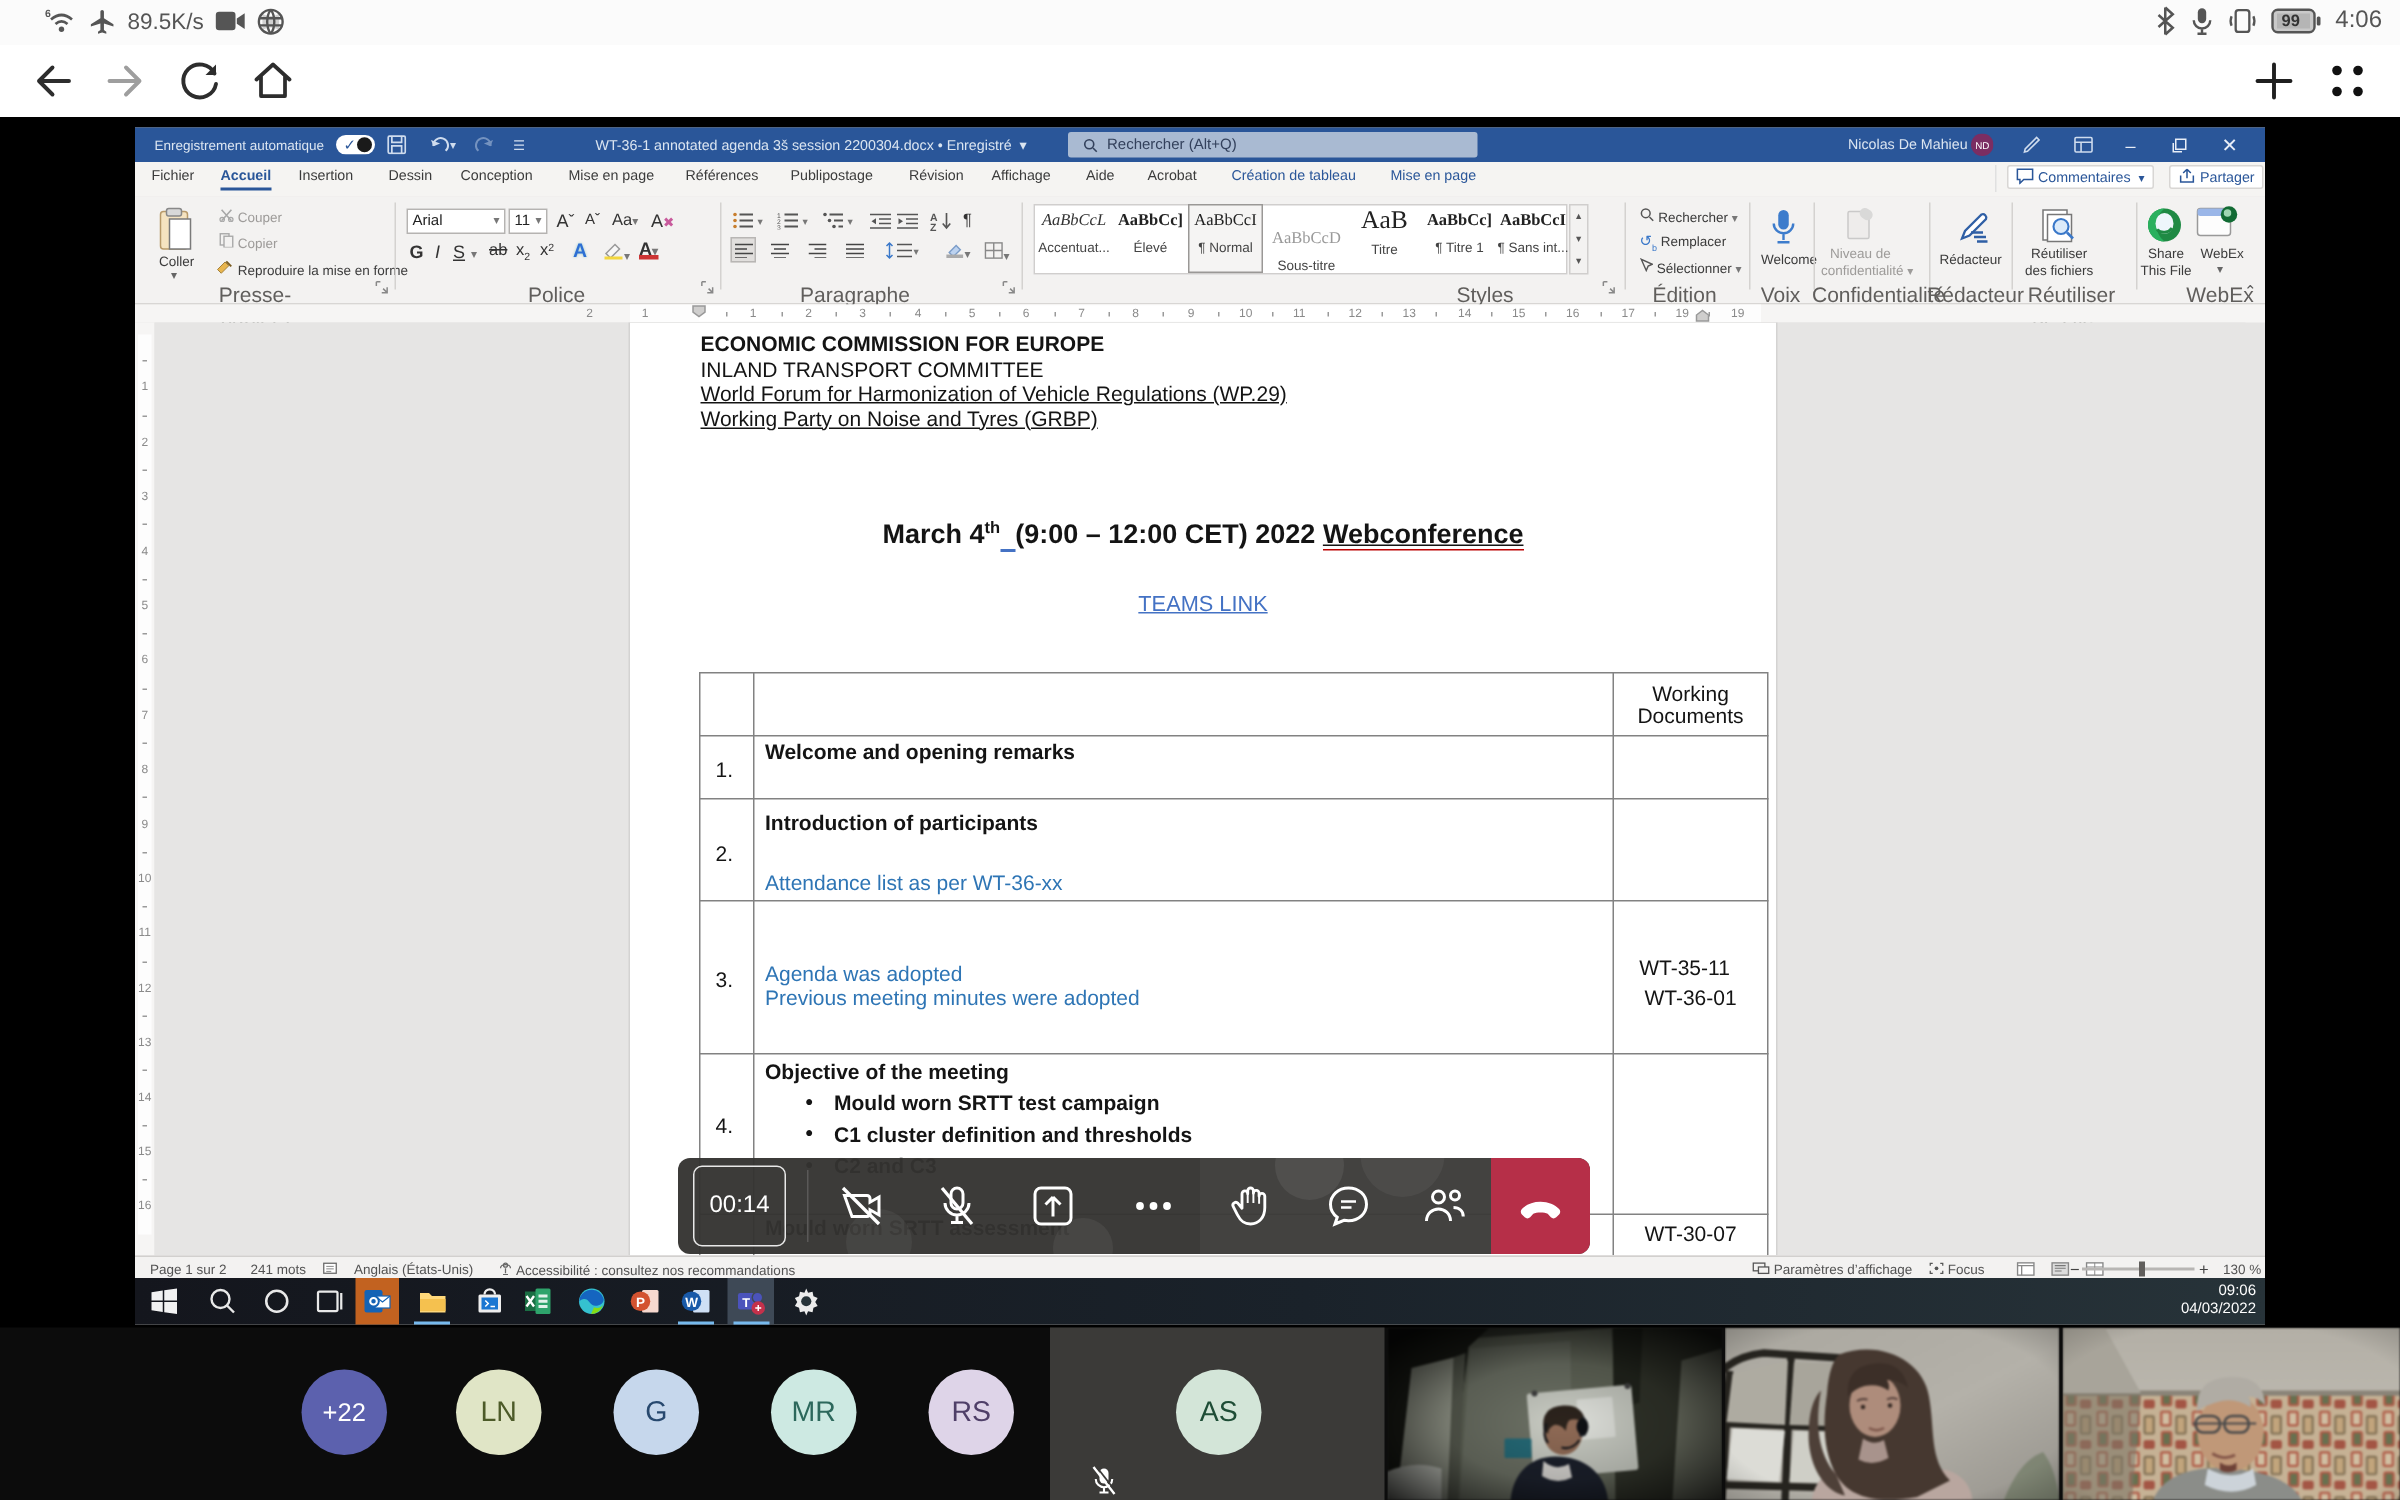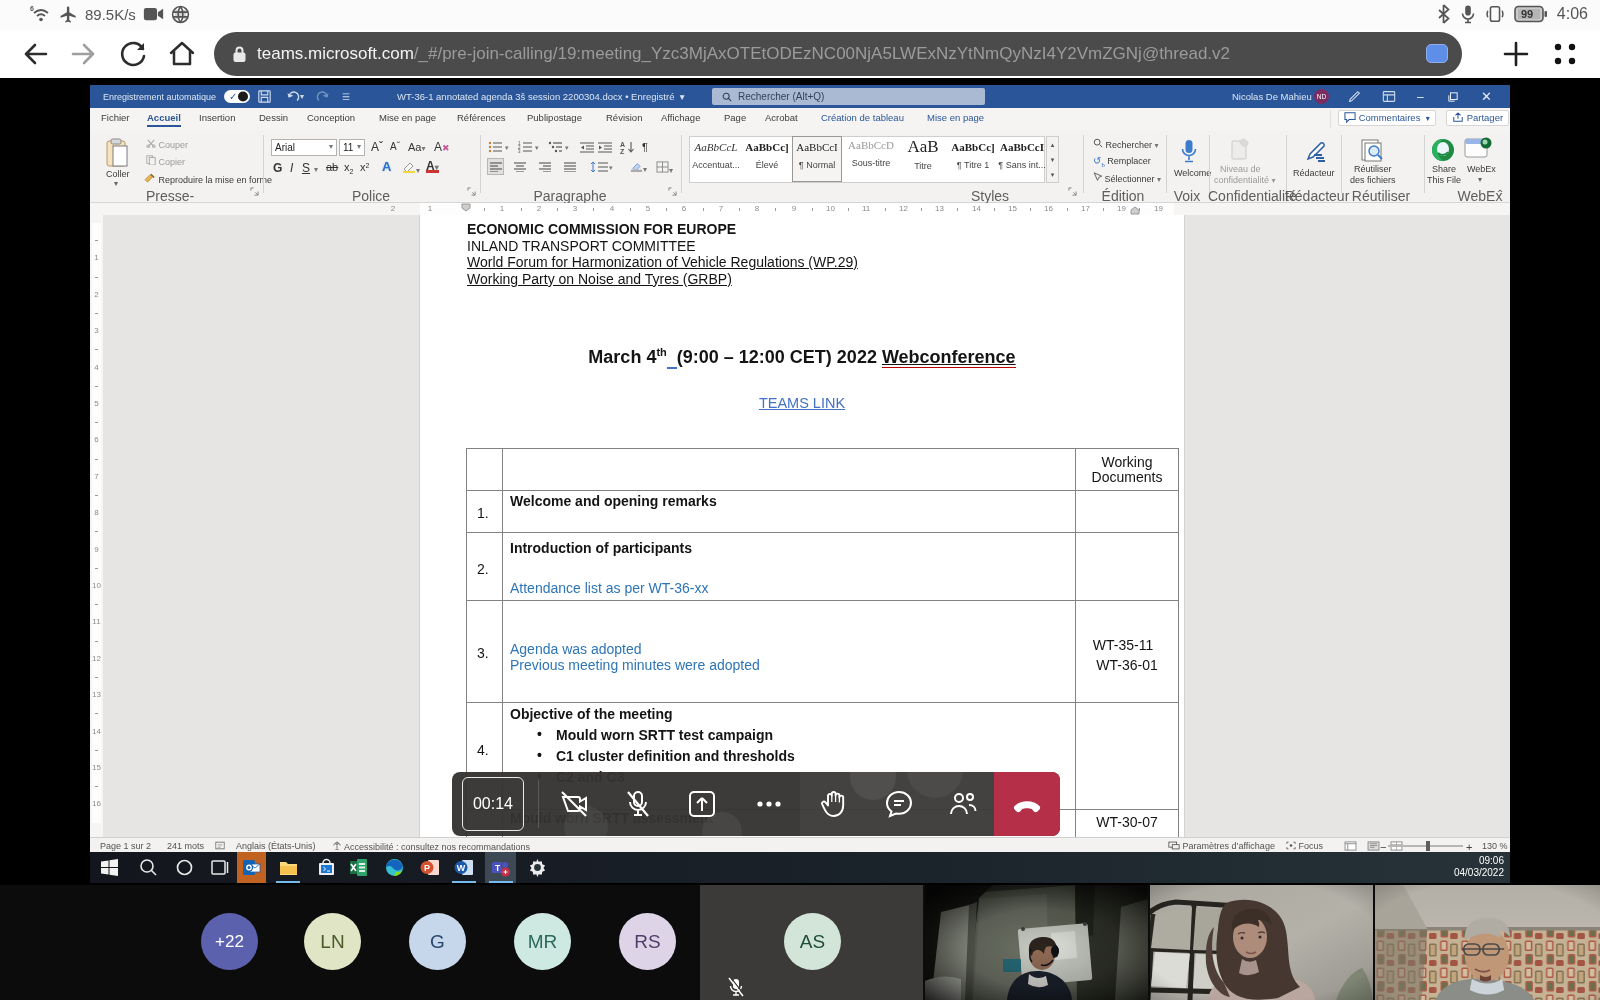--- a/index.html
+++ b/index.html
@@ -140,29 +140,20 @@
     <svg class="nicon" style="left:67px" viewBox="0 0 34 34">
         <path d="M6 17 h20 M26 17 l-9-9 M26 17 l-9 9" stroke="#9e9e9e" stroke-width="2.6" fill="none" stroke-linecap="round" stroke-linejoin="round"></path>
       </svg>
     <svg class="nicon" style="left:116px" viewBox="0 0 34 34">
         <path d="M27 12 A11 11 0 1 0 28 19" stroke="#2d2d2d" stroke-width="2.6" fill="none" stroke-linecap="round"></path>
         <path d="M28 6 v7 h-7 z" fill="#2d2d2d"></path>
       </svg>
     <svg class="nicon" style="left:165px" viewBox="0 0 34 34">
         <path d="M6 16 L17 6 L28 16 M9 14 V27 H25 V14" stroke="#2d2d2d" stroke-width="2.5" fill="none" stroke-linecap="round" stroke-linejoin="round"></path>
       </svg>
-    <div id="urlpill">
-      <svg class="lock" width="15" height="18" viewBox="0 0 15 18">
-          <rect x="1.5" y="7.5" width="12" height="9.5" rx="2" fill="#e8e8e8"></rect>
-          <path d="M4.5 8 V5.5 a3 3 0 0 1 6 0 V8" stroke="#e8e8e8" stroke-width="2" fill="none"></path>
-        </svg>
-      <span class="u1">teams.microsoft.com</span>
-        <span class="u2">/_#/pre‑join‑calling/19:meeting_Yzc3MjAxOTEtODEzNC00NjA5LWExNzYtNmQyNzI4Y2VmZGNj@thread.v2</span>
-      <div id="tabicon"></div>
-    </div>
     <svg class="nicon" style="left:1499px" viewBox="0 0 34 34">
         <path d="M17 6 v22 M6 17 h22" stroke="#1f1f1f" stroke-width="2.6" stroke-linecap="round"></path>
       </svg>
     <svg class="nicon" style="left:1548px" viewBox="0 0 34 34">
         <circle cx="10" cy="10" r="3.2" fill="#111"></circle>
         <circle cx="24" cy="10" r="3.2" fill="#111"></circle>
         <circle cx="10" cy="24" r="3.2" fill="#111"></circle>
         <circle cx="24" cy="24" r="3.2" fill="#111"></circle>
       </svg>
   </div>
@@ -234,21 +225,21 @@
         <span class="tab" style="left:11px">Fichier</span>
         <span class="tab sel" style="left:57px">Accueil</span>
         <span class="tab" style="left:109px">Insertion</span>
         <span class="tab" style="left:169px">Dessin</span>
         <span class="tab" style="left:217px">Conception</span>
         <span class="tab" style="left:289px">Mise en page</span>
         <span class="tab" style="left:367px">Références</span>
         <span class="tab" style="left:437px">Publipostage</span>
         <span class="tab" style="left:516px">Révision</span>
         <span class="tab" style="left:571px">Affichage</span>
-        <span class="tab" style="left:634px">Page</span>
+        <span class="tab" style="left:634px">Aide</span>
         <span class="tab" style="left:675px">Acrobat</span>
         <span class="tab ctx" style="left:731px">Création de tableau</span>
         <span class="tab ctx" style="left:837px">Mise en page</span>
         <span class="cpbtn" style="left:1248px;top:2px;background:#fff;border:1px solid #d8d6d4;padding:1px 5px 2px 5px;border-radius:2px;height:16px;white-space:nowrap"><svg width="12" height="11" viewBox="0 0 14 13" style="vertical-align:-2px">
               <path d="M1 1 h12 v8 h-7 l-3 3 v-3 h-2 z" fill="none" stroke="#2a5699" stroke-width="1.2"></path>
             </svg> Commentaires&nbsp;&nbsp;<span style="font-size:8px">▾</span></span>
         <span class="cpbtn" style="left:1356px;top:2px;background:#fff;border:1px solid #d8d6d4;padding:1px 5px 2px 5px;border-radius:2px;height:16px;white-space:nowrap"><svg width="12" height="11" viewBox="0 0 14 13" style="vertical-align:-2px">
               <path d="M7 1 l3 3 M7 1 l-3 3 M7 1 v7 M2 6 v5 h10 V6" fill="none" stroke="#2a5699" stroke-width="1.2"></path>
             </svg> Partager</span>
         <span style="position:absolute;left:1240px;top:2px;width:1px;height:18px;background:#e0e0e0"></span>
@@ -382,21 +373,21 @@
           </div>
         <div class="stychip" style="position:absolute;left:655px;top:6px;width:44px;text-align:center">
             <div style="font-size:11px;font-weight:bold;font-family:'Liberation Serif',serif;color:#222;margin-top:4px">AaBbCc]</div>
             <div style="font-size:9px;color:#444;margin-top:7px">Élevé</div>
           </div>
         <div class="stychip" style="position:absolute;left:702px;top:5px;width:50px;text-align:center;border:1.5px solid #9a9896;background:#f5f4f3;height:46px">
             <div style="font-size:11px;font-family:'Liberation Serif',serif;color:#222;margin-top:4px">AaBbCcI</div>
             <div style="font-size:9px;color:#444;margin-top:7px">¶ Normal</div>
           </div>
         <div class="stychip" style="position:absolute;left:757px;top:6px;width:48px;text-align:center">
-            <div style="font-size:11px;color:#9a9a9a;font-family:'Liberation Serif',serif;margin-top:2px">AaBbCcD</div>
+            <div style="font-size:11px;color:#9a9a9a;font-family:'Liberation Serif',serif;margin-top:16px">AaBbCcD</div>
             <div style="font-size:9px;color:#444;margin-top:7px">Sous-titre</div>
           </div>
         <div class="stychip" style="position:absolute;left:810px;top:6px;width:46px;text-align:center">
             <div style="font-size:17px;font-family:'Liberation Serif',serif;color:#222;margin-top:0px">AaB</div>
             <div style="font-size:9px;color:#444;margin-top:4px">Titre</div>
           </div>
         <div class="stychip" style="position:absolute;left:860px;top:6px;width:46px;text-align:center">
             <div style="font-size:11px;font-weight:bold;font-family:'Liberation Serif',serif;color:#222;margin-top:4px">AaBbCc]</div>
             <div style="font-size:9px;color:#444;margin-top:7px">¶ Titre 1</div>
           </div>

